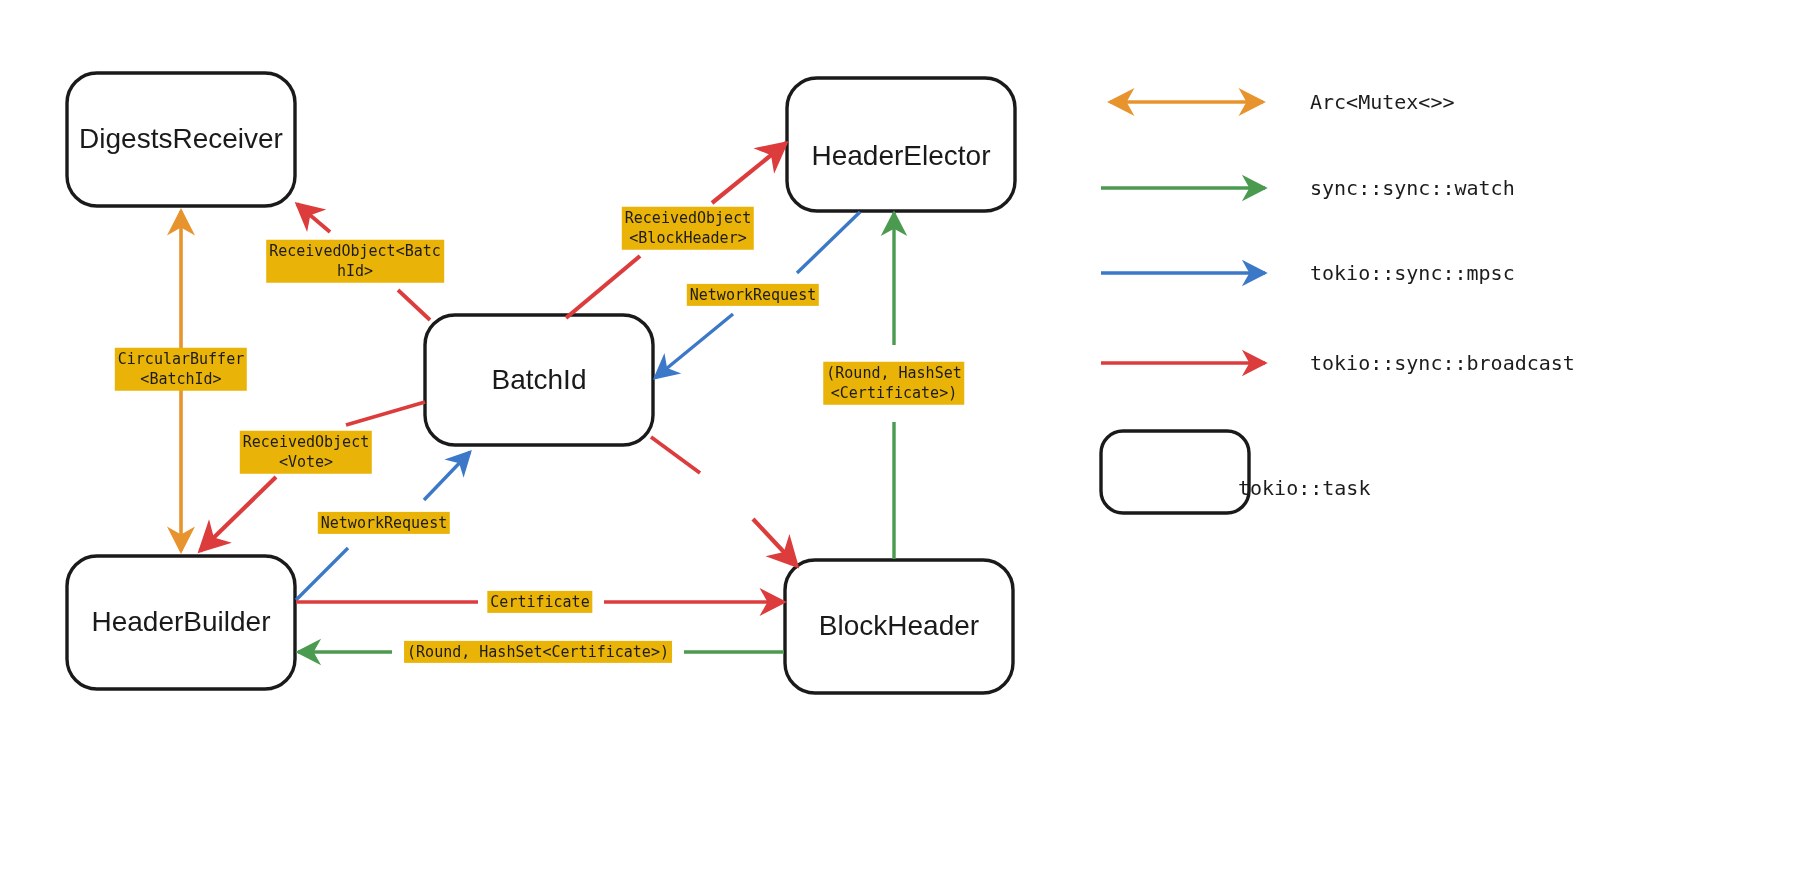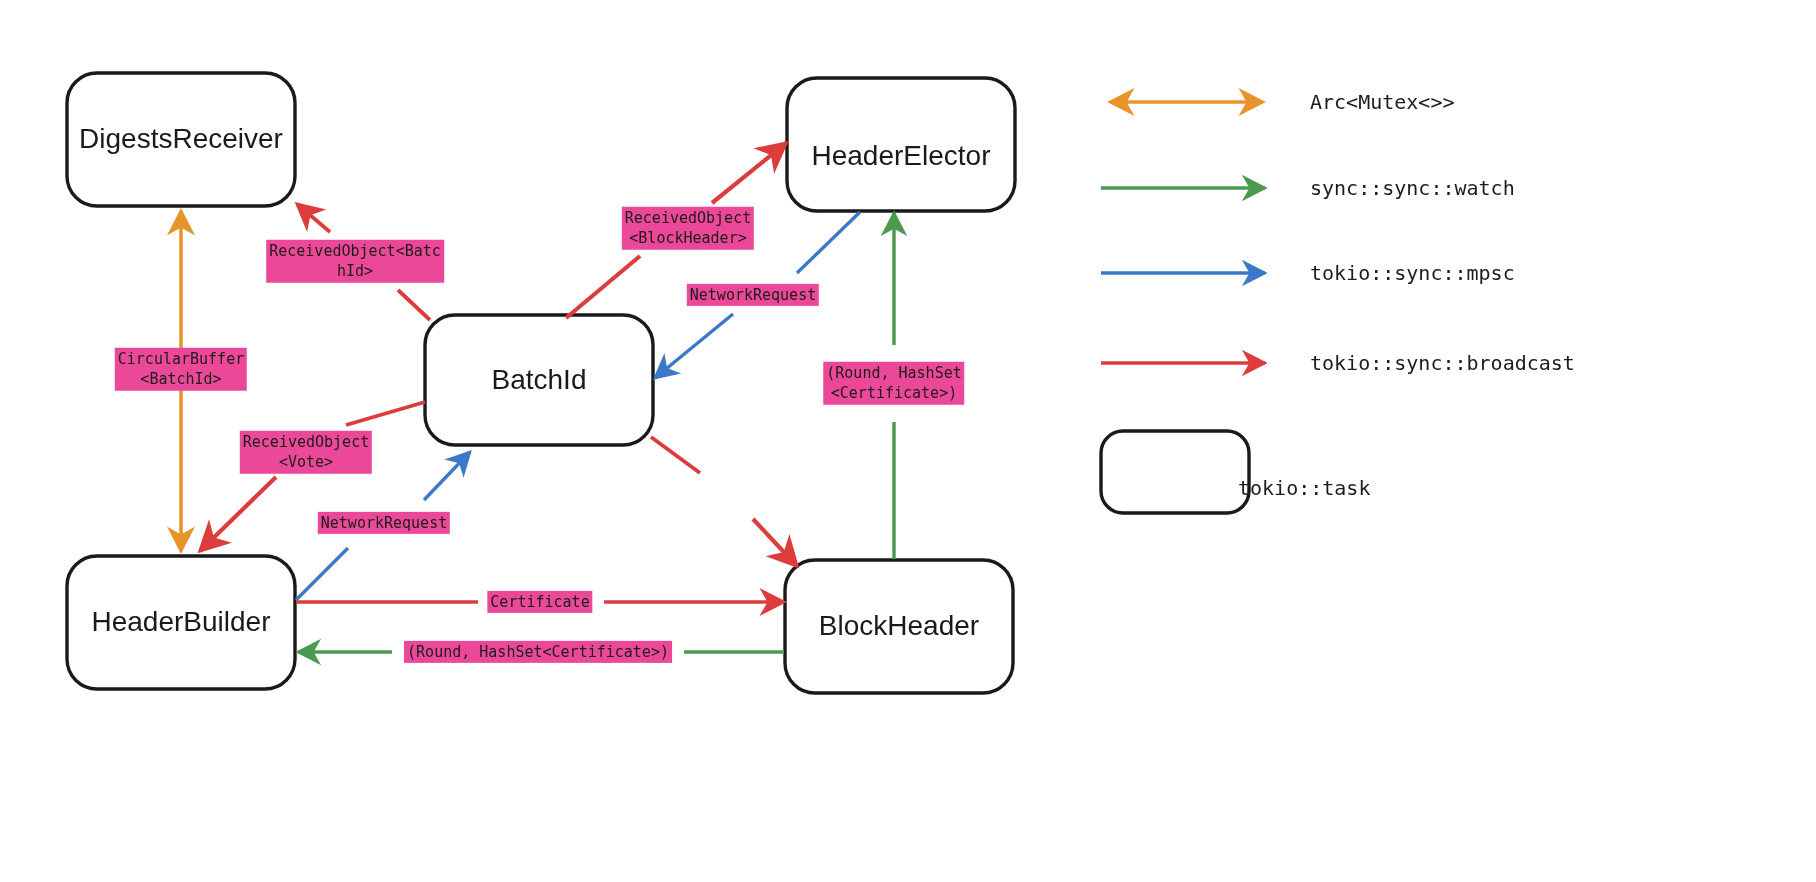--- a/index.html
+++ b/index.html
@@ -14,21 +14,21 @@
     text-align:center;white-space:nowrap;
     transform:translate(-50%,-50%);
     pointer-events:none;
   }
   .edge-label{
     position:absolute;
     font-family:"DejaVu Sans Mono","Liberation Mono",monospace;
     font-size:15px;color:#1c1c1c;
     text-align:center;line-height:1.35;
     transform:translate(-50%,-50%);
-    background:#ec4899;
+    background:#eab308;
     padding:1px 3px;
     white-space:pre-line;
   }
   .legend-label{
     position:absolute;
     font-family:"DejaVu Sans Mono","Liberation Mono",monospace;
     font-size:20px;color:#1c1c1c;
     white-space:nowrap;
     transform:translate(0,-50%);
   }

